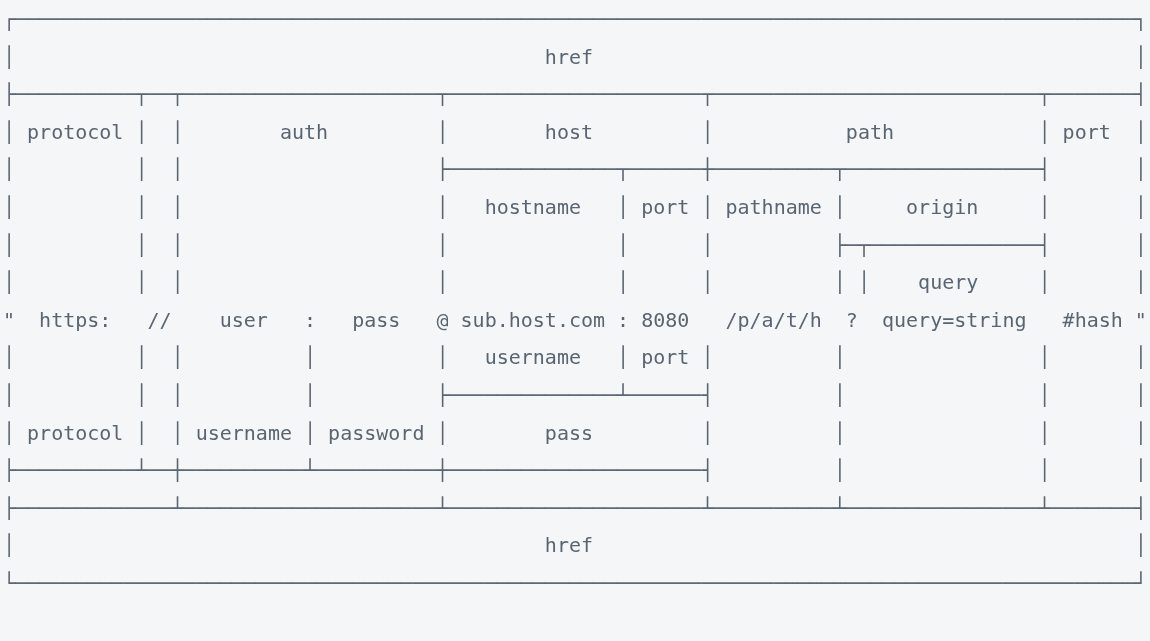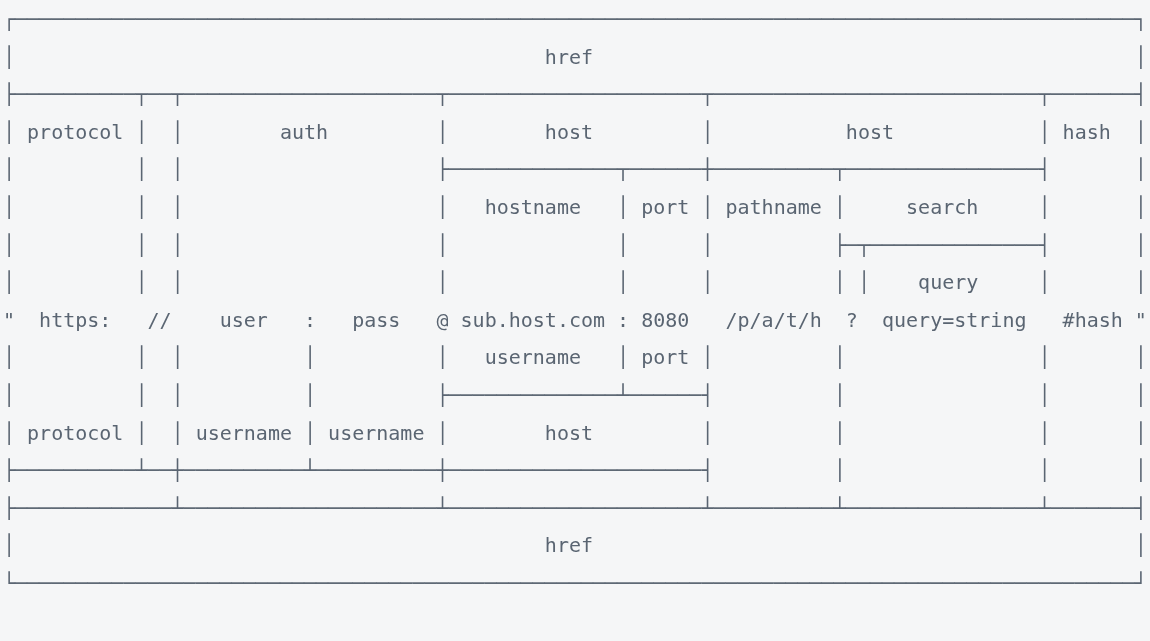--- a/index.html
+++ b/index.html
@@ -26,26 +26,26 @@
     height: 37.6px;
   }
 </style>
 </head>
 <body>
 
 <div class="diagram">
   <div class="ln">┌─────────────────────────────────────────────────────────────────────────────────────────────┐</div>
   <div class="ln">│                                            href                                             │</div>
   <div class="ln">├──────────┬──┬─────────────────────┬─────────────────────┬───────────────────────────┬───────┤</div>
-  <div class="ln">│ protocol │  │        auth         │        host         │           host            │ hash  │</div>
+  <div class="ln">│ protocol │  │        auth         │        host         │           path            │ port  │</div>
   <div class="ln">│          │  │                     ├──────────────┬──────┼──────────┬────────────────┤       │</div>
-  <div class="ln">│          │  │                     │   hostname   │ port │ pathname │     search     │       │</div>
+  <div class="ln">│          │  │                     │   hostname   │ port │ pathname │     origin     │       │</div>
   <div class="ln">│          │  │                     │              │      │          ├─┬──────────────┤       │</div>
   <div class="ln">│          │  │                     │              │      │          │ │    query     │       │</div>
   <div class="ln">"  https:   //    user   :   pass   @ sub.host.com : 8080   /p/a/t/h  ?  query=string   #hash "</div>
   <div class="ln">│          │  │          │          │   username   │ port │          │                │       │</div>
   <div class="ln">│          │  │          │          ├──────────────┴──────┤          │                │       │</div>
-  <div class="ln">│ protocol │  │ username │ username │        host         │          │                │       │</div>
+  <div class="ln">│ protocol │  │ username │ password │        pass         │          │                │       │</div>
   <div class="ln">├──────────┴──┼──────────┴──────────┼─────────────────────┤          │                │       │</div>
   <div class="ln">├─────────────┴─────────────────────┴─────────────────────┴──────────┴────────────────┴───────┤</div>
   <div class="ln">│                                            href                                             │</div>
   <div class="ln">└─────────────────────────────────────────────────────────────────────────────────────────────┘</div>
 </div>
 
 </body></html>

